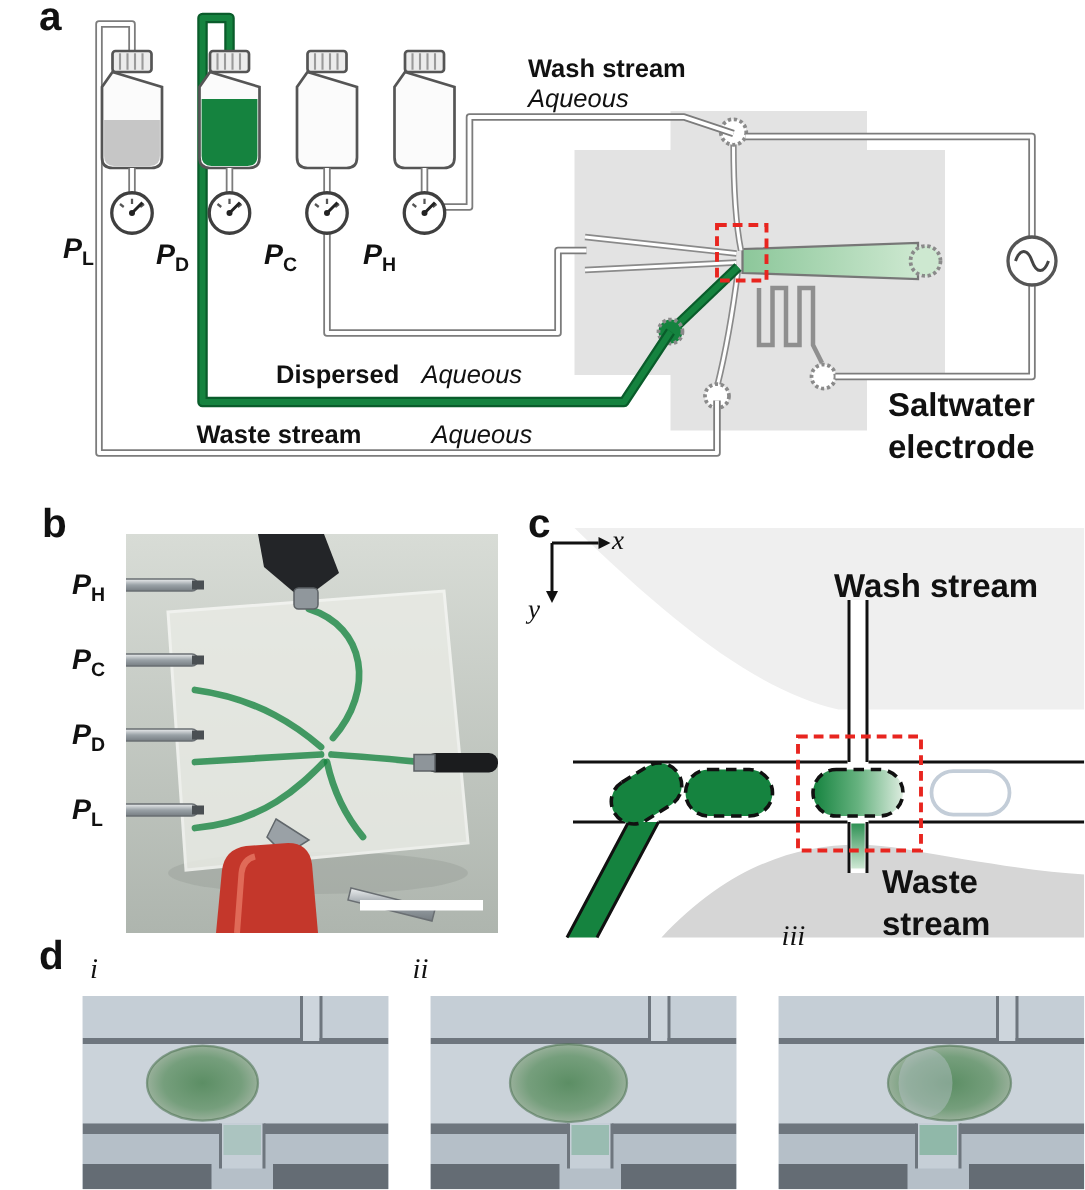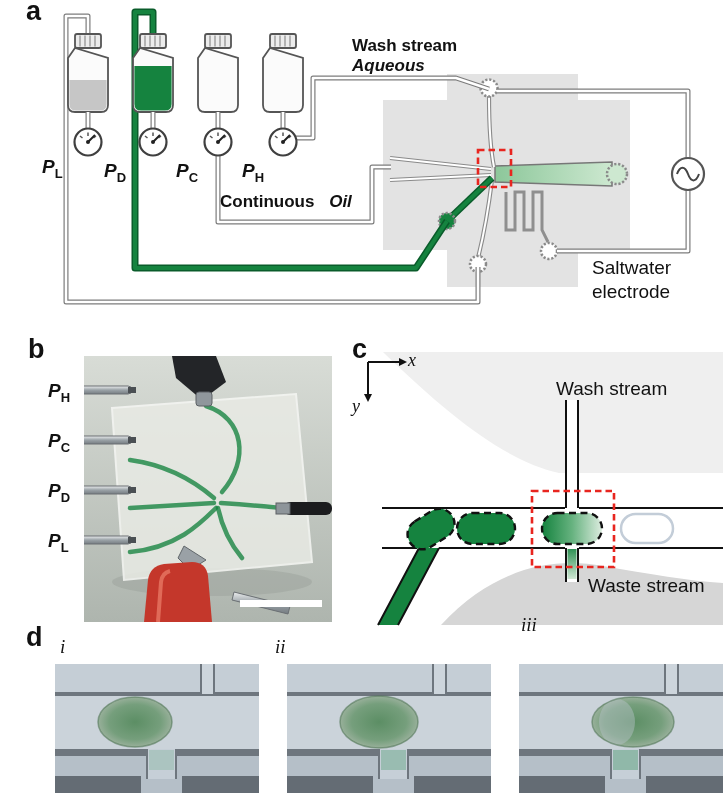--- a/index.html
+++ b/index.html
@@ -2,29 +2,29 @@
 <html style="--green: #15833f; --green-dark: #0a5c2b; --green-light: #cde8d0; --red: #e8251f; --chip-gray: #e3e3e3; --wall-light: #efefef; --wall-dark: #d6d6d6;"><head>
 <meta charset="utf-8">
 <style>
   html,body{margin:0;padding:0;background:#fff;}
   #fig{position:relative;width:723px;height:793px;background:#fff;overflow:hidden;
        font-family:"Liberation Sans",sans-serif;color:#111;}
   .abs{position:absolute;}
   .plabel{position:absolute;font-size:27px;font-weight:700;line-height:1;}
   .stream{position:absolute;font-size:17px;line-height:1.2;white-space:nowrap;}
   .b{font-weight:700;}
-  .it{font-style:italic;font-weight:700;}
+  .it{font-style:italic;font-weight:400;}
   .gap10{margin-left:10px;}
   .gap40{margin-left:42px;}
   .pl{position:absolute;font-size:19px;font-weight:700;white-space:nowrap;}
   .pl .pi{font-style:italic;}
   .pl sub{font-size:13px;font-style:normal;}
   .axis-label{position:absolute;font-family:"Liberation Serif",serif;font-style:italic;font-size:18px;}
   .frame-label{position:absolute;font-family:"Liberation Serif",serif;font-style:italic;font-size:19px;}
-  .wrapb{position:absolute;font-size:19px;font-weight:400;line-height:1.25;}
+  .wrapb{position:absolute;font-size:22px;font-weight:700;line-height:1.25;}
   
   .chip{fill:var(--chip-gray);}
   .to{stroke:#7c7c7c;stroke-width:5;fill:none;stroke-linejoin:round;}
   .ti{stroke:#fff;stroke-width:2.6;fill:none;stroke-linejoin:round;}
   .to4{stroke:#8a8a8a;stroke-width:4.2;fill:none;}
   .ti2{stroke:#fff;stroke-width:2;fill:none;}
   .gto{stroke:var(--green-dark);stroke-width:7;fill:none;stroke-linejoin:round;}
   .gti{stroke:var(--green);stroke-width:4;fill:none;stroke-linejoin:round;}
   .port{fill:#fff;stroke:#8a8a8a;stroke-width:2.5;stroke-dasharray:2.2 1.8;}
   .redbox{fill:none;stroke:var(--red);stroke-width:2.6;stroke-dasharray:6.5 4;}
@@ -189,23 +189,27 @@
         <circle r="2" fill="#222"></circle>
     </g>
   </svg>
 
   <div class="plabel" style="left:26px;top:-2px">a</div>
 
   <div class="stream" style="left:352px;top:36px">
     <span class="b">Wash stream</span><br>
     <span class="it">Aqueous</span>
   </div>
-  <div class="stream" style="left:220px;top:192px">
-    <span class="b">Continuous</span>
-    <span class="it gap10">Oil</span>
+  <div class="stream" style="left:184px;top:240px">
+    <span class="b">Dispersed</span>
+    <span class="it gap10">Aqueous</span>
+  </div>
+  <div class="stream" style="left:131px;top:280px">
+    <span class="b">Waste stream</span>
+    <span class="it gap40">Aqueous</span>
   </div>
   <div class="wrapb" style="left:592px;top:256px;width:118px">Saltwater electrode</div>
 
   <div class="pl" style="left:42px;top:156px">
     <span class="pi">P</span><sub>L</sub></div>
   <div class="pl" style="left:104px;top:160px">
     <span class="pi">P</span><sub>D</sub></div>
   <div class="pl" style="left:176px;top:160px">
     <span class="pi">P</span><sub>C</sub></div>
   <div class="pl" style="left:242px;top:160px">

